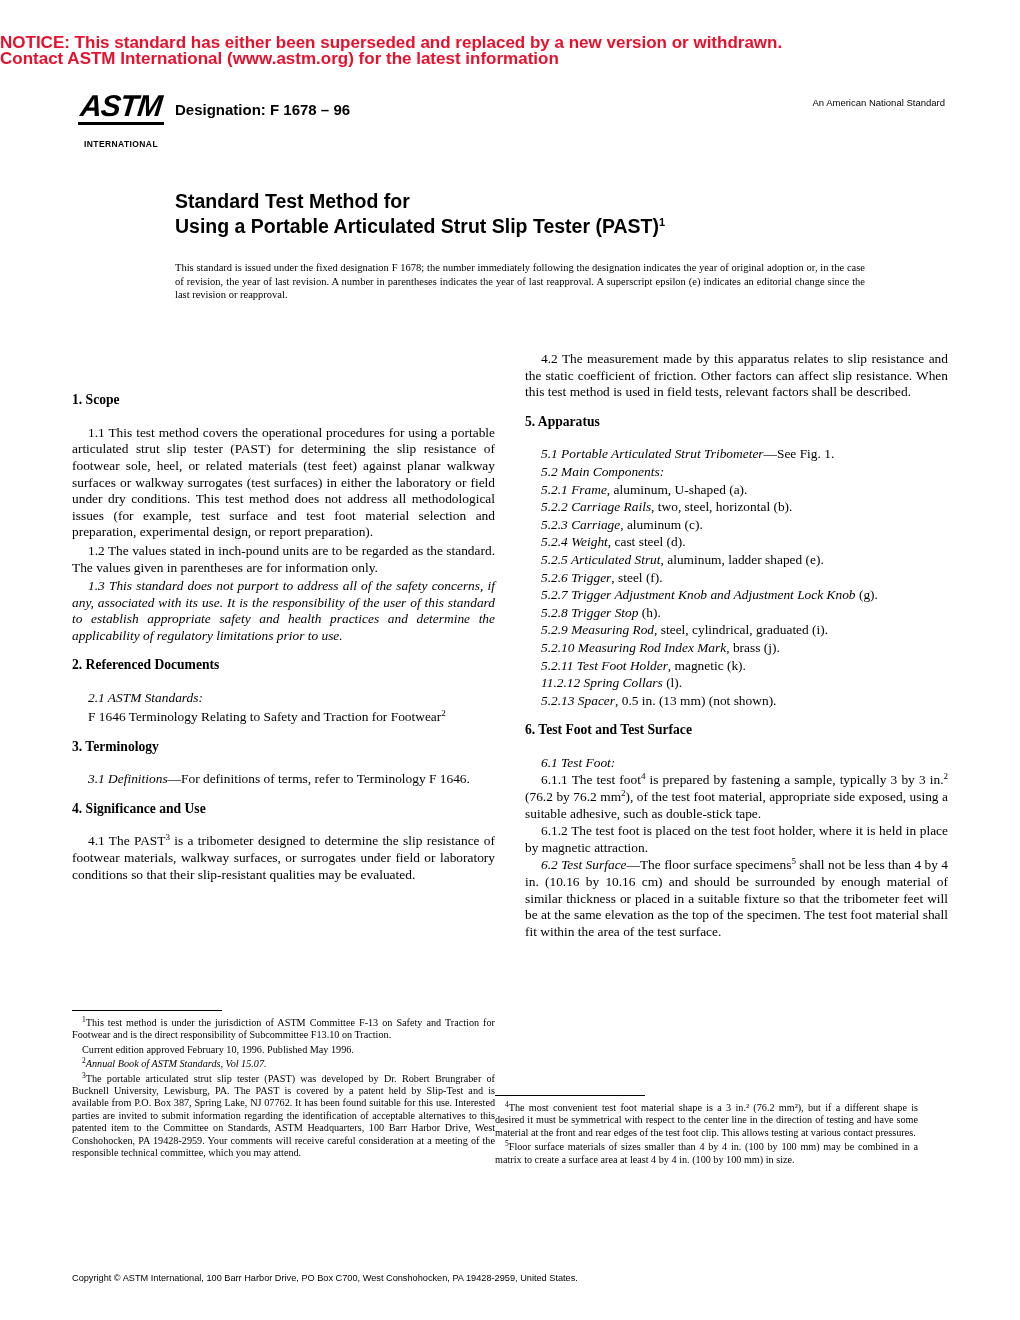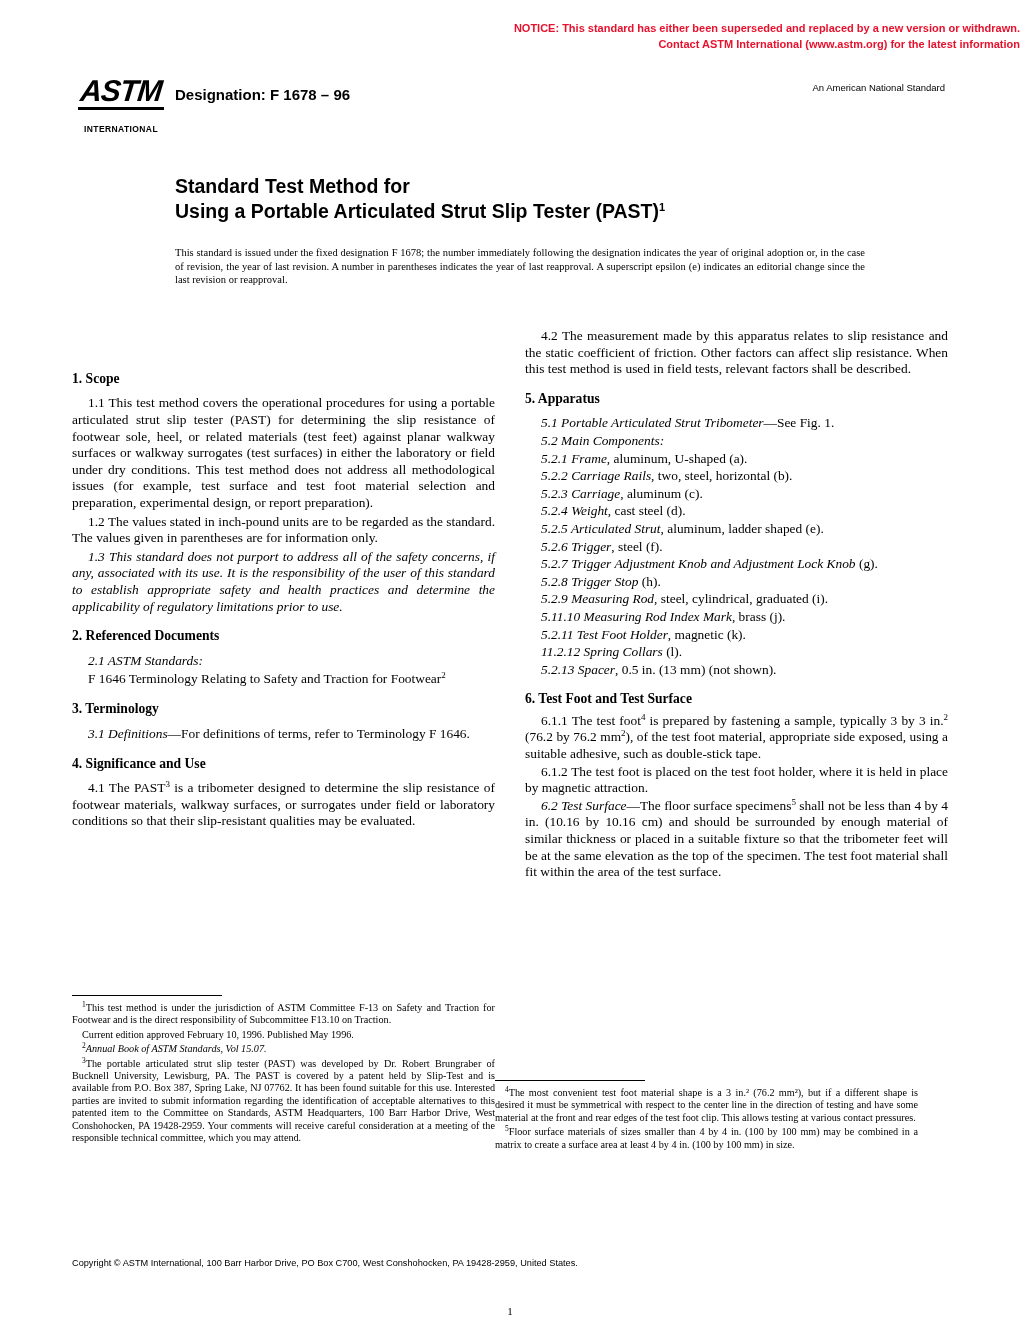--- a/index.html
+++ b/index.html
@@ -17,27 +17,27 @@
   }
   .page {
     position: relative;
     width: 1020px;
     height: 1320px;
     box-sizing: border-box;
     padding: 0;
   }
   
   .notice {
-    text-align: right;
+    text-align: left;
     color: #e8112d;
     font-family: "Liberation Sans", sans-serif;
     font-weight: bold;
-    font-size: 11px;
+    font-size: 17px;
     line-height: 16px;
-    margin-top: 20px;
+    margin-top: 35px;
   }
   
   .header {
     position: relative;
     margin-top: 22px;
     height: 80px;
   }
   .logo-box {
     position: absolute;
     left: 78px;
@@ -117,21 +117,21 @@
     text-align: justify;
   }
   .sec-head {
     font-family: "Liberation Serif", serif;
     font-weight: bold;
     font-size: 13.6px;
     margin: 13px 0 5px 0;
   }
   .sec-head.first { margin-top: 0; }
   p.para {
-    margin: 8px 0 0 0;
+    margin: 16px 0 0 0;
     text-indent: 16px;
   }
   p.para + p.para { margin-top: 2px; }
   p.tight { text-indent: 16px; margin: 1px 0 0 0; }
   .ital { font-style: italic; }
   .hang {
     text-indent: 0;
     padding-left: 16px;
     margin-top: 2px;
   }
@@ -229,26 +229,27 @@
       <p class="tight ital">5.2  Main Components:</p>
       <p class="tight"><span class="ital">5.2.1  Frame</span><span>, aluminum, U-shaped (a).</span></p>
       <p class="tight"><span class="ital">5.2.2  Carriage Rails</span><span>, two, steel, horizontal (b).</span></p>
       <p class="tight"><span class="ital">5.2.3  Carriage</span><span>, aluminum (c).</span></p>
       <p class="tight"><span class="ital">5.2.4  Weight</span><span>, cast steel (d).</span></p>
       <p class="tight"><span class="ital">5.2.5  Articulated Strut</span><span>, aluminum, ladder shaped (e).</span></p>
       <p class="tight"><span class="ital">5.2.6  Trigger</span><span>, steel (f).</span></p>
       <p class="tight"><span class="ital">5.2.7  Trigger Adjustment Knob and Adjustment Lock Knob</span><span> (g).</span></p>
       <p class="tight"><span class="ital">5.2.8  Trigger Stop</span><span> (h).</span></p>
       <p class="tight"><span class="ital">5.2.9  Measuring Rod</span><span>, steel, cylindrical, graduated (i).</span></p>
-      <p class="tight"><span class="ital">5.11.10  Measuring Rod Index Mark</span><span>, brass (j).</span></p>
+      <p class="tight"><span class="ital">5.2.10  Measuring Rod Index Mark</span><span>, brass (j).</span></p>
       <p class="tight"><span class="ital">5.2.11  Test Foot Holder</span><span>, magnetic (k).</span></p>
       <p class="tight"><span class="ital">11.2.12  Spring Collars</span><span> (l).</span></p>
       <p class="tight"><span class="ital">5.2.13  Spacer</span><span>, 0.5 in. (13 mm) (not shown).</span></p>
 
       <div class="sec-head">6.  Test Foot and Test Surface</div>
+      <p class="para ital">6.1  Test Foot:</p>
       <p class="tight"><span>6.1.1  The test foot</span><sup>4</sup><span> is prepared by fastening a sample, typically 3 by 3 in.</span><sup>2</sup><span> (76.2 by 76.2 mm</span><sup>2</sup><span>), of the test foot material, appropriate side exposed, using a suitable adhesive, such as double-stick tape.</span></p>
       <p class="tight">6.1.2  The test foot is placed on the test foot holder, where it is held in place by magnetic attraction.</p>
       <p class="tight"><span class="ital">6.2  Test Surface</span><span>—The floor surface specimens</span><sup>5</sup><span> shall not be less than 4 by 4 in. (10.16 by 10.16 cm) and should be surrounded by enough material of similar thickness or placed in a suitable fixture so that the tribometer feet will be at the same elevation as the top of the specimen. The test foot material shall fit within the area of the test surface.</span></p>
     </div>
   </div>
 
   <div class="fn-wrap" style="top:975px;">
     <div class="fn-col">
       <div class="fn-rule"></div>
       <p class="fn"><sup>1</sup><span>This test method is under the jurisdiction of ASTM Committee F-13 on Safety and Traction for Footwear and is the direct responsibility of Subcommittee F13.10 on Traction.</span></p>

